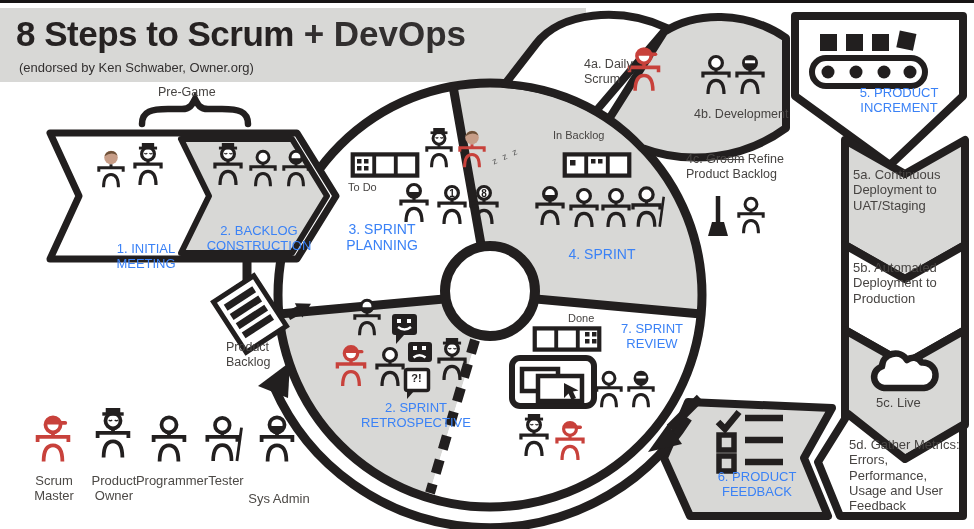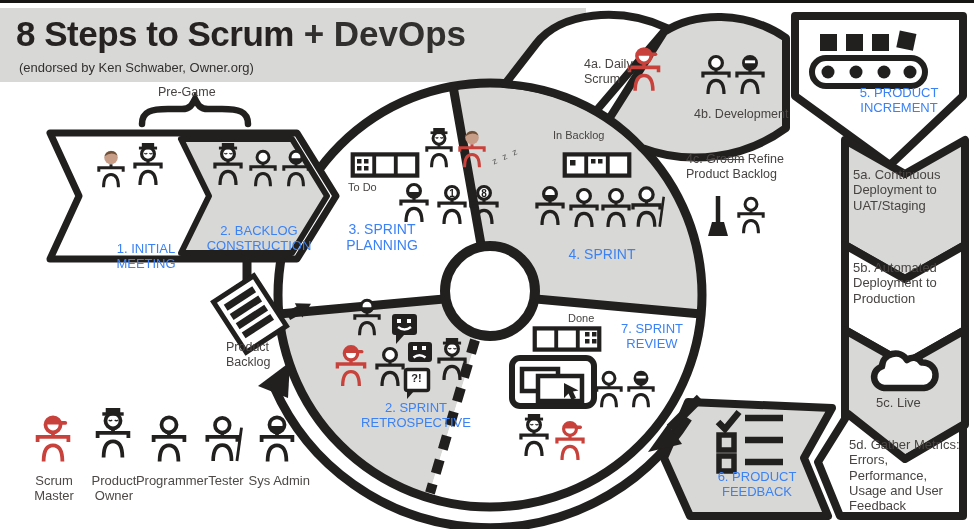--- a/index.html
+++ b/index.html
@@ -288,15 +288,15 @@
 
 <div class="t zzz" style="left:491px;top:150px;width:34px;">z z z</div>
 <div class="t headnum" style="left:446px;top:188px;width:12px;">1</div>
 <div class="t headnum" style="left:478px;top:188px;width:12px;">8</div>
 <div class="t bubbletxt" style="left:406px;top:372px;width:21px;">?!</div>
 
 <div class="t legendlbl" style="left:22px;top:474px;width:64px;">Scrum Master</div>
 <div class="t legendlbl" style="left:82px;top:474px;width:64px;">Product Owner</div>
 <div class="t legendlbl" style="left:134px;top:474px;width:76px;">Programmer</div>
 <div class="t legendlbl" style="left:200px;top:474px;width:52px;">Tester</div>
-<div class="t legendlbl" style="left:248px;top:474px;width:62px;text-align:right;">Sys Admin</div>
+<div class="t legendlbl" style="left:248px;top:492px;width:62px;">Sys Admin</div>
 
 </div>
 
 </body></html>

